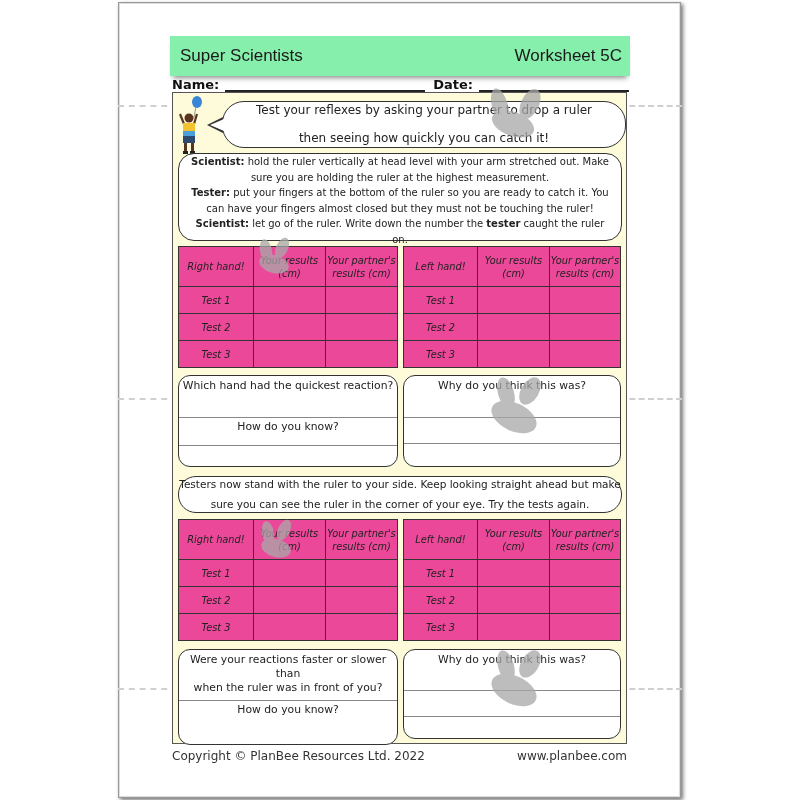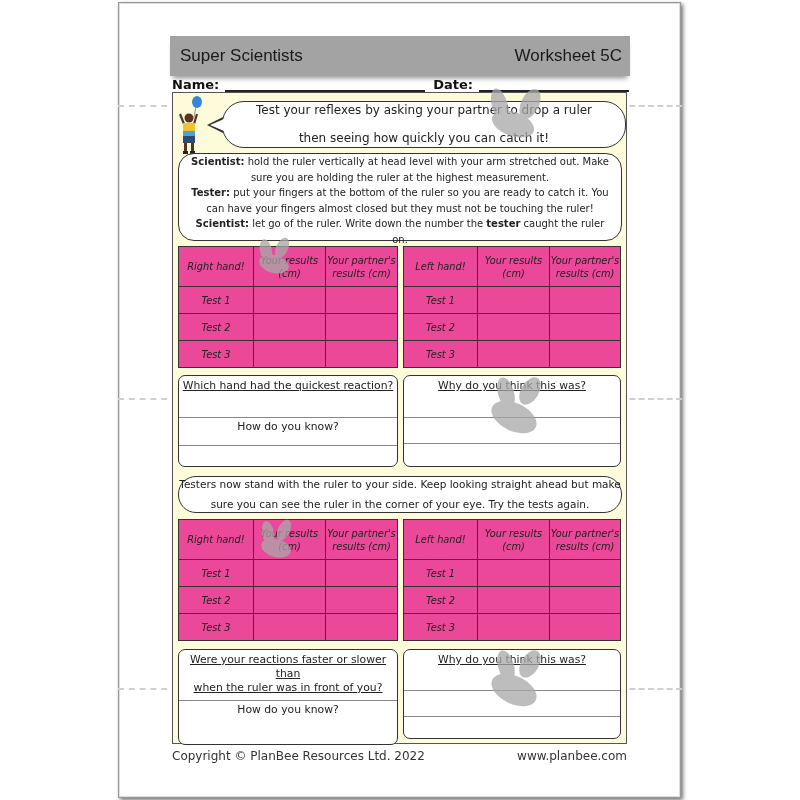--- a/index.html
+++ b/index.html
@@ -10,21 +10,21 @@
     position: absolute; left: 118px; top: 2px; width: 563px; height: 796px;
     background: #fff;
     border: 1px solid #999;
     box-shadow: 2px 2px 4px rgba(0,0,0,0.55), inset 0 0 0 1px #ddd;
   }
   
   .guide { position: absolute; border-top: 2px dashed #cfcfcf; height: 0; }
 
   .title-bar {
     position: absolute; left: 170px; top: 36px; width: 460px; height: 40px;
-    background: #a3a3a3;
+    background: #86efac;
     box-shadow: 0 5px 5px -3px rgba(0,0,0,0.45);
     display: flex; justify-content: space-between; align-items: center;
     padding: 0 8px 0 10px;
     font-family: "Liberation Sans", sans-serif;
     font-size: 17px; color: #1a1a1a;
   }
 
   .name-row {
     position: absolute; left: 172px; top: 76px; width: 462px; height: 16px;
     font-family: "DejaVu Sans", sans-serif; font-weight: bold; font-size: 13px;
@@ -64,22 +64,22 @@
     border: 1.5px solid #333; text-align: center; font-weight: normal; vertical-align: middle;
   }
   table.results th { height: 40px; line-height: 13px; }
   table.results td { height: 27px; }
   .tbl-r1 { left: 178px; top: 246px; width: 220px; }
   .tbl-l1 { left: 403px; top: 246px; width: 218px; }
   .tbl-r2 { left: 178px; top: 519px; width: 220px; }
   .tbl-l2 { left: 403px; top: 519px; width: 218px; }
 
   .qbox {
-    position: absolute; background: #fff; border: 1.5px solid #333; border-radius: 7px;
-    font-size: 10.8px; color: #222; overflow: hidden; text-decoration: underline;
+    position: absolute; background: #fff; border: 1.5px solid #333; border-radius: 12px;
+    font-size: 10.8px; color: #222; overflow: hidden;
   }
   .qbox .q { text-align: center; line-height: 14px; }
   .qbox .rule { position: absolute; left: 0; right: 0; border-top: 1px solid #888; }
 
   .q1a { left: 178px; top: 375px; width: 220px; height: 92px; }
   .q1b { left: 403px; top: 375px; width: 218px; height: 92px; }
   .q2a { left: 178px; top: 649px; width: 220px; height: 96px; }
   .q2b { left: 403px; top: 649px; width: 218px; height: 90px; }
 
   .footer {

